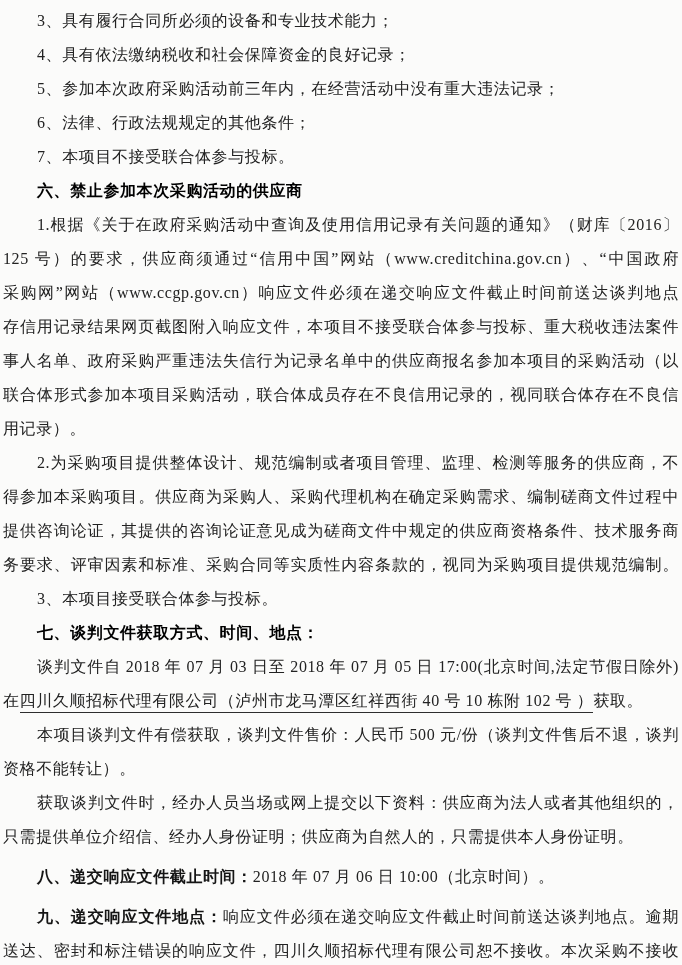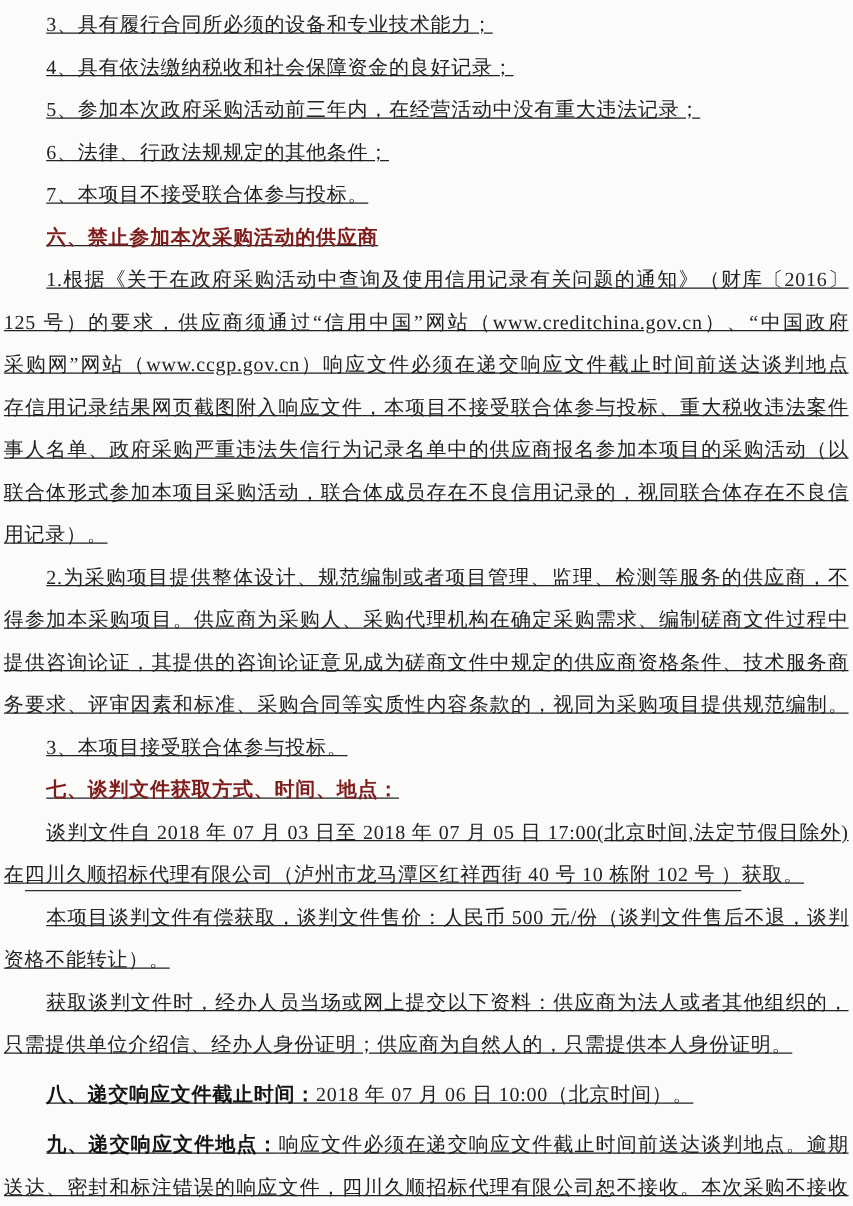--- a/index.html
+++ b/index.html
@@ -10,34 +10,33 @@
   }
   .page {
     box-sizing: border-box;
     width: 682px; height: 965px;
     padding: 4px 3px 0 3px;
     font-family: "Liberation Serif", "DejaVu Serif", serif;
     font-size: 16px;
     line-height: 34px;
     letter-spacing: 0.6px;
     color: #222;
-    text-decoration: underline;
   }
   .line {
     height: 34px;
     overflow: hidden;
   }
   .indent { text-indent: 34px; }
   .full {
     text-align: justify;
     text-align-last: justify;
   }
   .hd {
     font-weight: 700;
-    color: #7f1d1d;
+    color: #000000;
   }
   .b { font-weight: 700; color: #151515; text-align: right; }
   .gap6 { margin-top: 6px; }
   .u {
     border-bottom: 1.5px solid #2e2e2e;
     padding-bottom: 3px;
   }
 </style>
 </head>
 <body>

